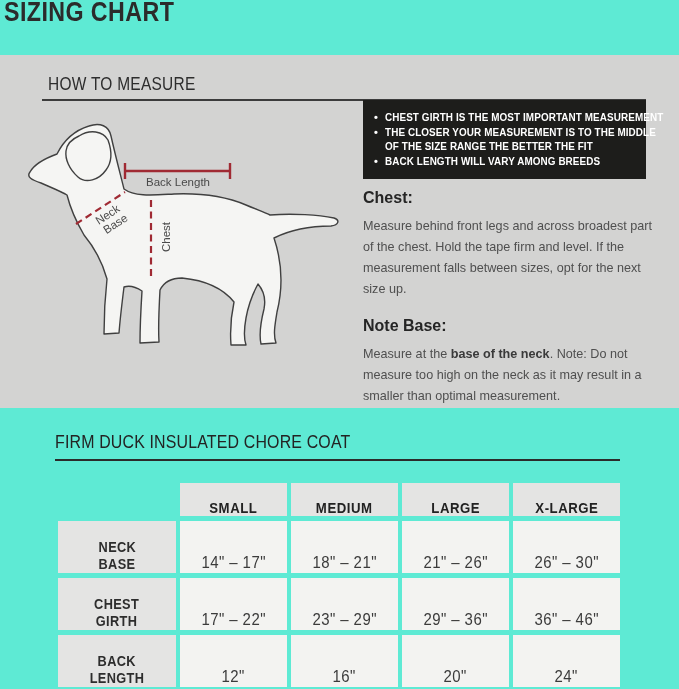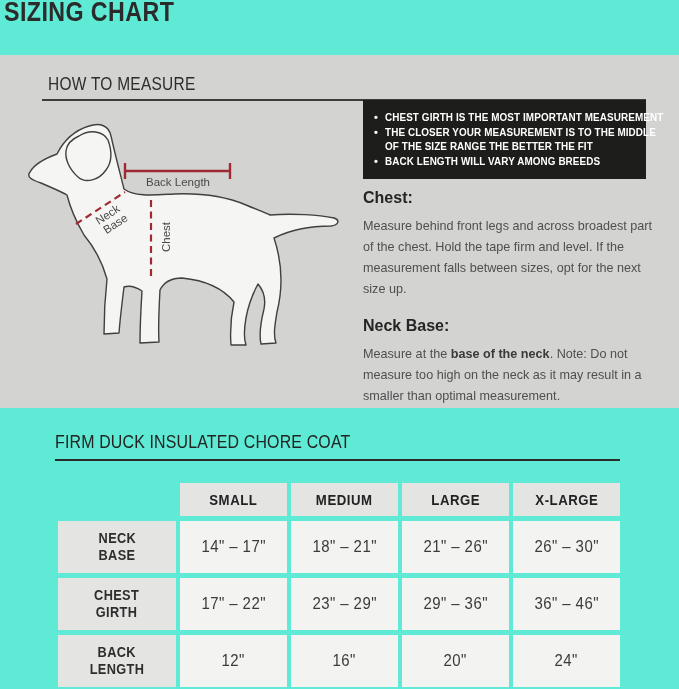--- a/index.html
+++ b/index.html
@@ -57,21 +57,21 @@
     color:#232323; letter-spacing:0.2px;
   }
   .product-rule {
     position:absolute; left:55px; top:459px; width:565px; height:2px; background:#2b2b2b;
   }
   .size-table {
     position:absolute; left:58px; top:483px; width:562px;
     display:grid; grid-template-columns:118px repeat(4, 1fr);
     grid-template-rows:33px 52px 52px 52px; gap:5px 4px;
   }
-  .size-table > div { display:flex; flex-direction:column; align-items:center; justify-content:center; }
+  .size-table > div { display:flex; flex-direction:column; align-items:center; justify-content:flex-end; }
   .corner { background:transparent; }
   .col-head { background:#e4e4e3; font-size:15px; font-weight:bold; color:#222222; letter-spacing:0.6px; }
   .row-head { background:#e4e4e3; font-size:14.5px; font-weight:bold; color:#2d2d2d; line-height:17px; letter-spacing:0.4px; }
   .cell { background:#f3f3f1; font-size:17px; color:#3b3b3b; letter-spacing:0.5px; }
 </style>
 </head>
 <body>
 
 <div class="page">
 
@@ -168,21 +168,21 @@
         <span class="blines">
             <span class="bline">BACK LENGTH WILL VARY AMONG BREEDS</span>
           </span>
       </div>
     </div>
 
     <div class="info-col">
       <h3 class="info-heading">Chest:</h3>
       <p class="info-body">Measure behind front legs and across broadest part of the chest. Hold the tape firm and level. If the measurement falls between sizes, opt for the next size up.</p>
 
-      <h3 class="info-heading">Neck Base:</h3>
+      <h3 class="info-heading">Note Base:</h3>
       <p class="info-body"><span>Measure at the </span><b>base of the neck</b><span>. Note: Do not measure too high on the neck as it may result in a smaller than optimal measurement.</span></p>
     </div>
   </div>
 
   <div class="product-heading">
     <span class="condL">FIRM DUCK INSULATED CHORE COAT</span>
   </div>
   <div class="product-rule"></div>
 
   <div class="size-table">

